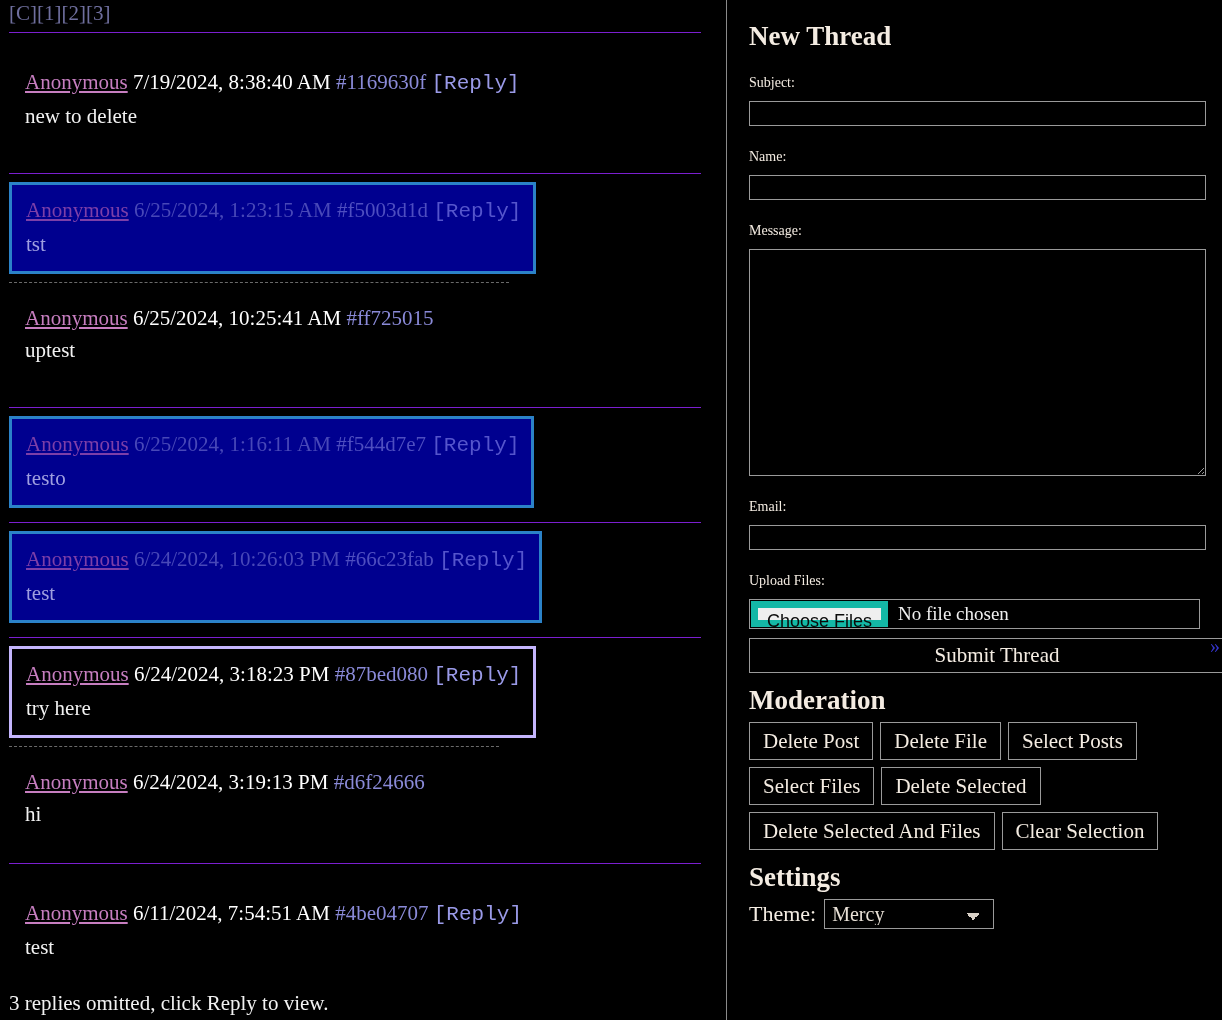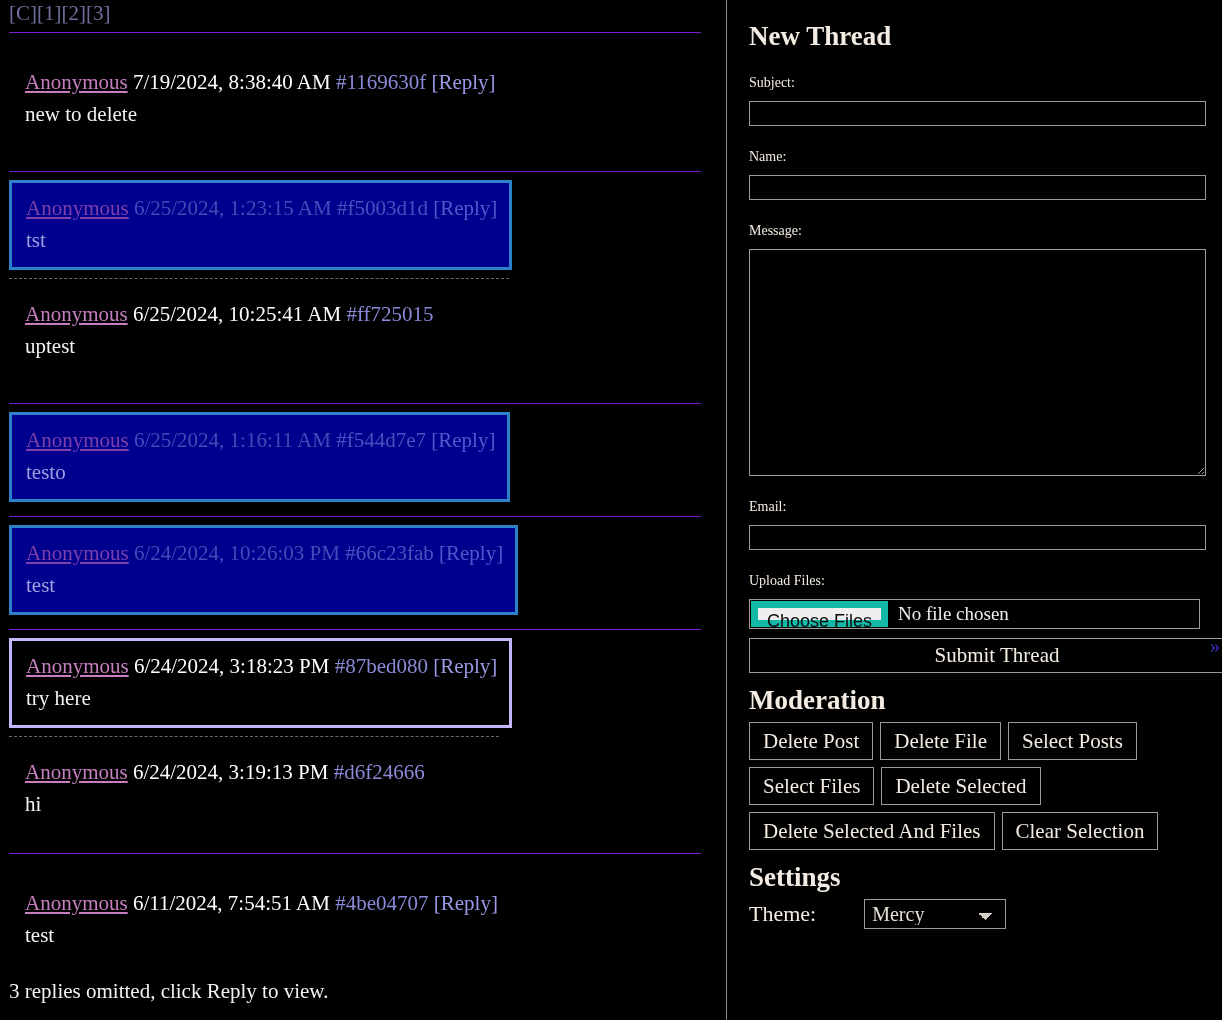--- a/index.html
+++ b/index.html
@@ -100,20 +100,21 @@
   .post.highlight .post-date { color: #4848b8; }
   .post-id {
     color: #8a8ad8;
     text-decoration: none;
     margin-top: 13px;
   }
   .post.highlight .post-id { color: #4e4ec0; }
   .post-reply {
     color: #9a9ae8;
     text-decoration: none;
+    font-family: Liberation Mono, monospace;
   }
   .post.highlight .post-reply { color: #5555cc; }
 
   .post-body {
     color: #f2f2f2;
     line-height: 30px;
     font-size: 21px;
     margin-top: 2px;
     word-wrap: break-word;
   }
@@ -264,35 +265,34 @@
     line-height: 30px;
   }
   select.theme-select {
     background: #000000;
     border: 1px solid #9a9a9a;
     color: #e8e0d6;
     font-family: "Liberation Serif", "DejaVu Serif", serif;
     font-size: 20px;
     padding: 3px 30px 3px 7px;
     height: 30px;
-    width: 142px;
+    width: 170px;
     outline: none;
     cursor: pointer;
     -webkit-appearance: none;
     -moz-appearance: none;
     appearance: none;
     background-image:
       linear-gradient(45deg, transparent 50%, #d8d0c6 50%),
       linear-gradient(135deg, #d8d0c6 50%, transparent 50%);
     background-position:
       calc(100% - 20px) 13px,
       calc(100% - 13px) 13px;
     background-size: 7px 7px, 7px 7px;
     background-repeat: no-repeat;
-    margin-left: 40px;
   }
 
   .collapse-toggle {
     position: absolute;
     right: 2px;
     top: 636px;
     color: #3535cf;
     font-size: 20px;
     line-height: 20px;
     cursor: pointer;

